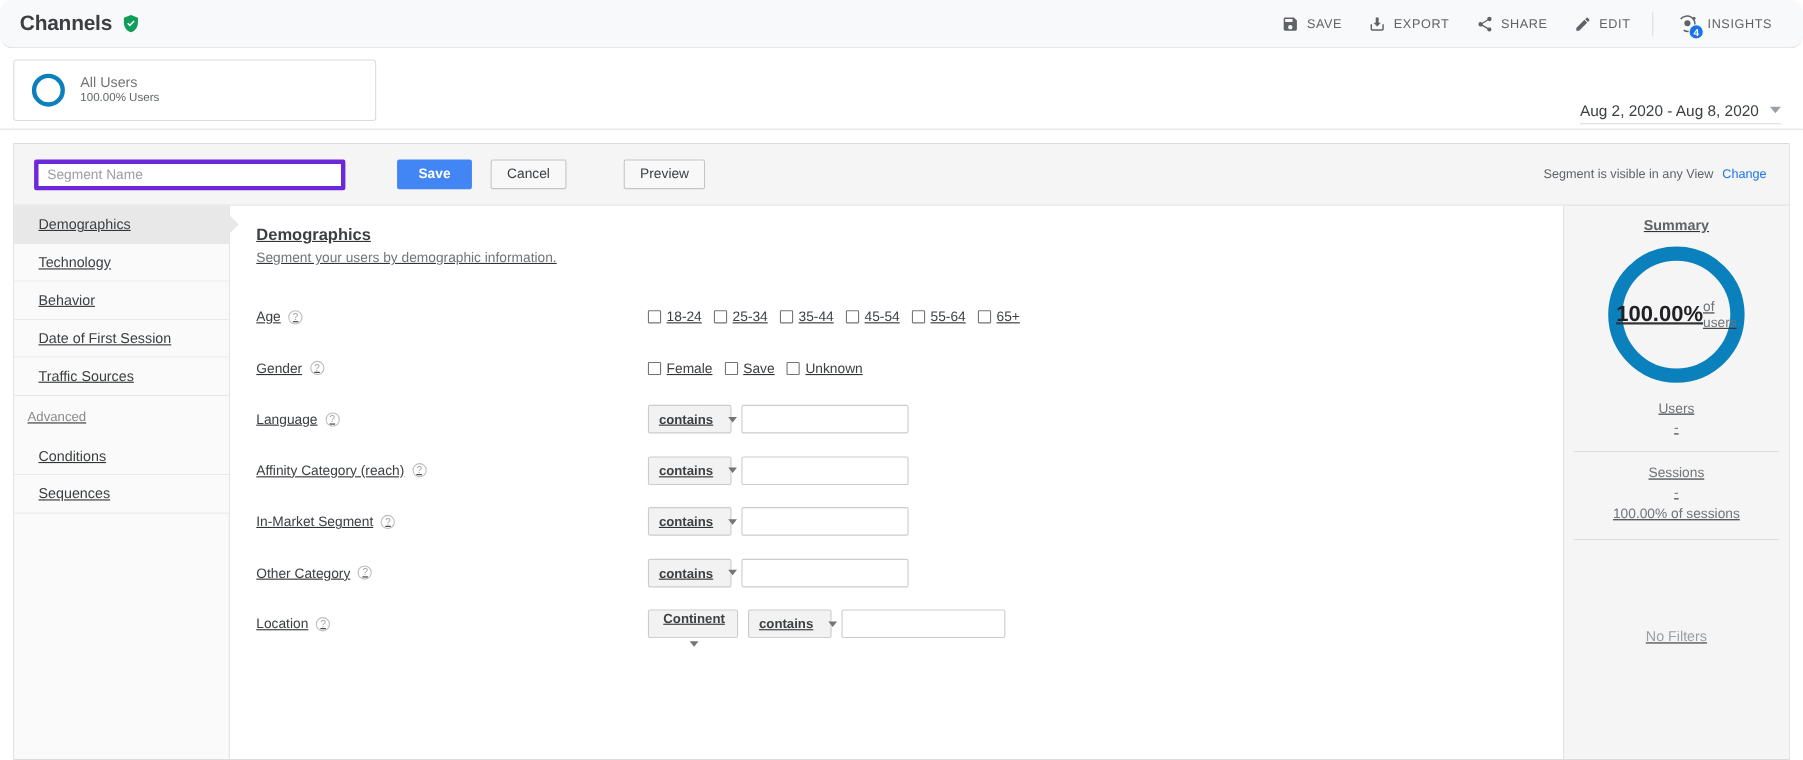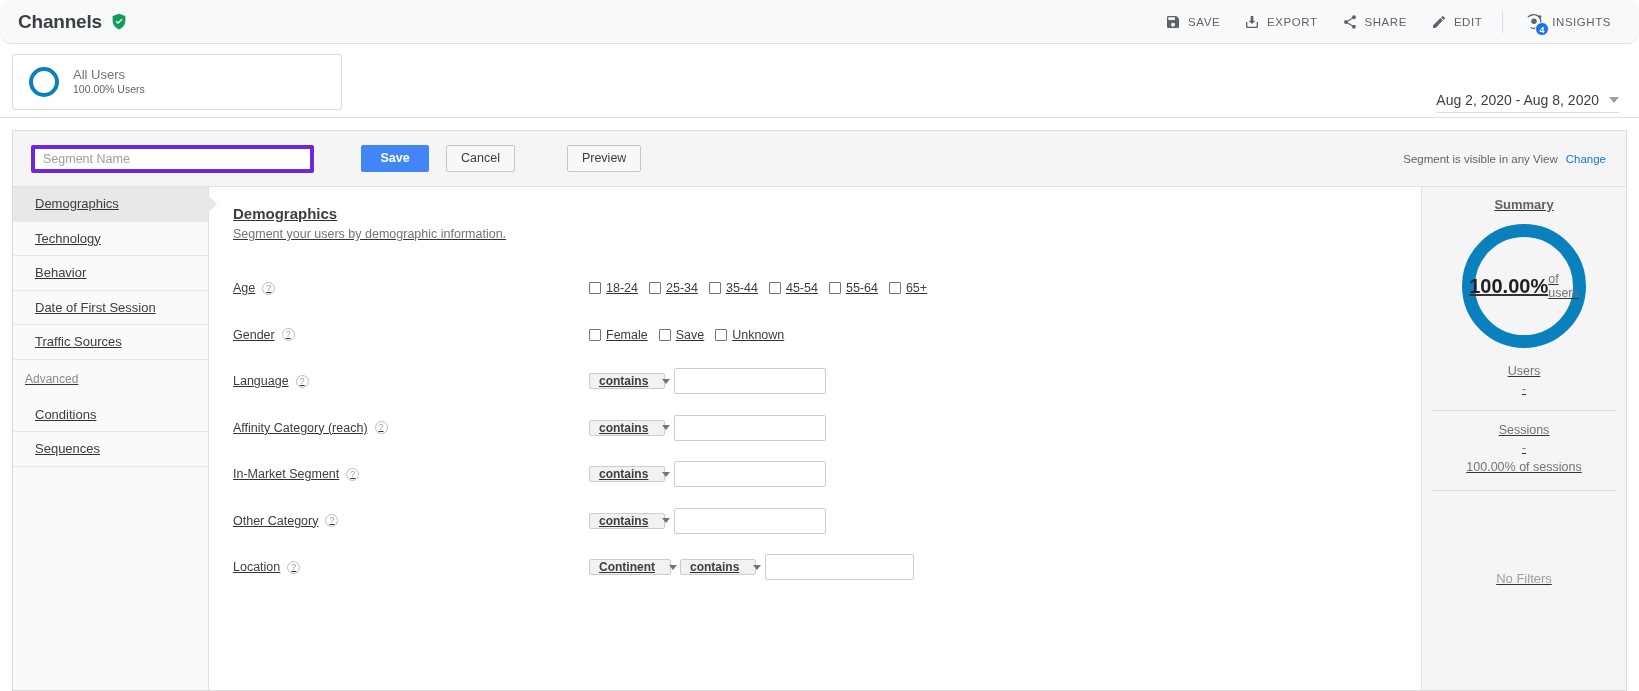--- a/index.html
+++ b/index.html
@@ -290,42 +290,42 @@
   .cb {
     width: 12px; height: 12px;
     border: 1px solid #757575;
     border-radius: 1px;
     background: #fff;
     cursor: pointer;
     flex: 0 0 auto;
     display: inline-block;
   }
   .select {
-    height: 16px;
+    height: 26px;
     border: 1px solid #cccccc;
     border-radius: 2px;
     background: #f2f2f2;
     display: flex;
     align-items: center;
     justify-content: space-between;
     padding: 0 7px 0 9px;
     font-size: 12px;
     color: #3c4043;
     cursor: pointer;
     gap: 14px;
     font-weight: bold;
   }
   .select .caret {
     width: 0; height: 0;
     border-left: 4px solid transparent;
     border-right: 4px solid transparent;
     border-top: 5px solid #757575;
   }
   .select.op { width: 76px; }
-  .select.dim { width: 82px; }
+  .select.dim { width: 82px; flex-direction: column; }
   .text-input {
     height: 26px;
     width: 152px;
     border: 1px solid #cccccc;
     border-radius: 2px;
     background: #fff;
     font-family: inherit;
     font-size: 12px;
     padding: 0 6px;
     outline: none;

